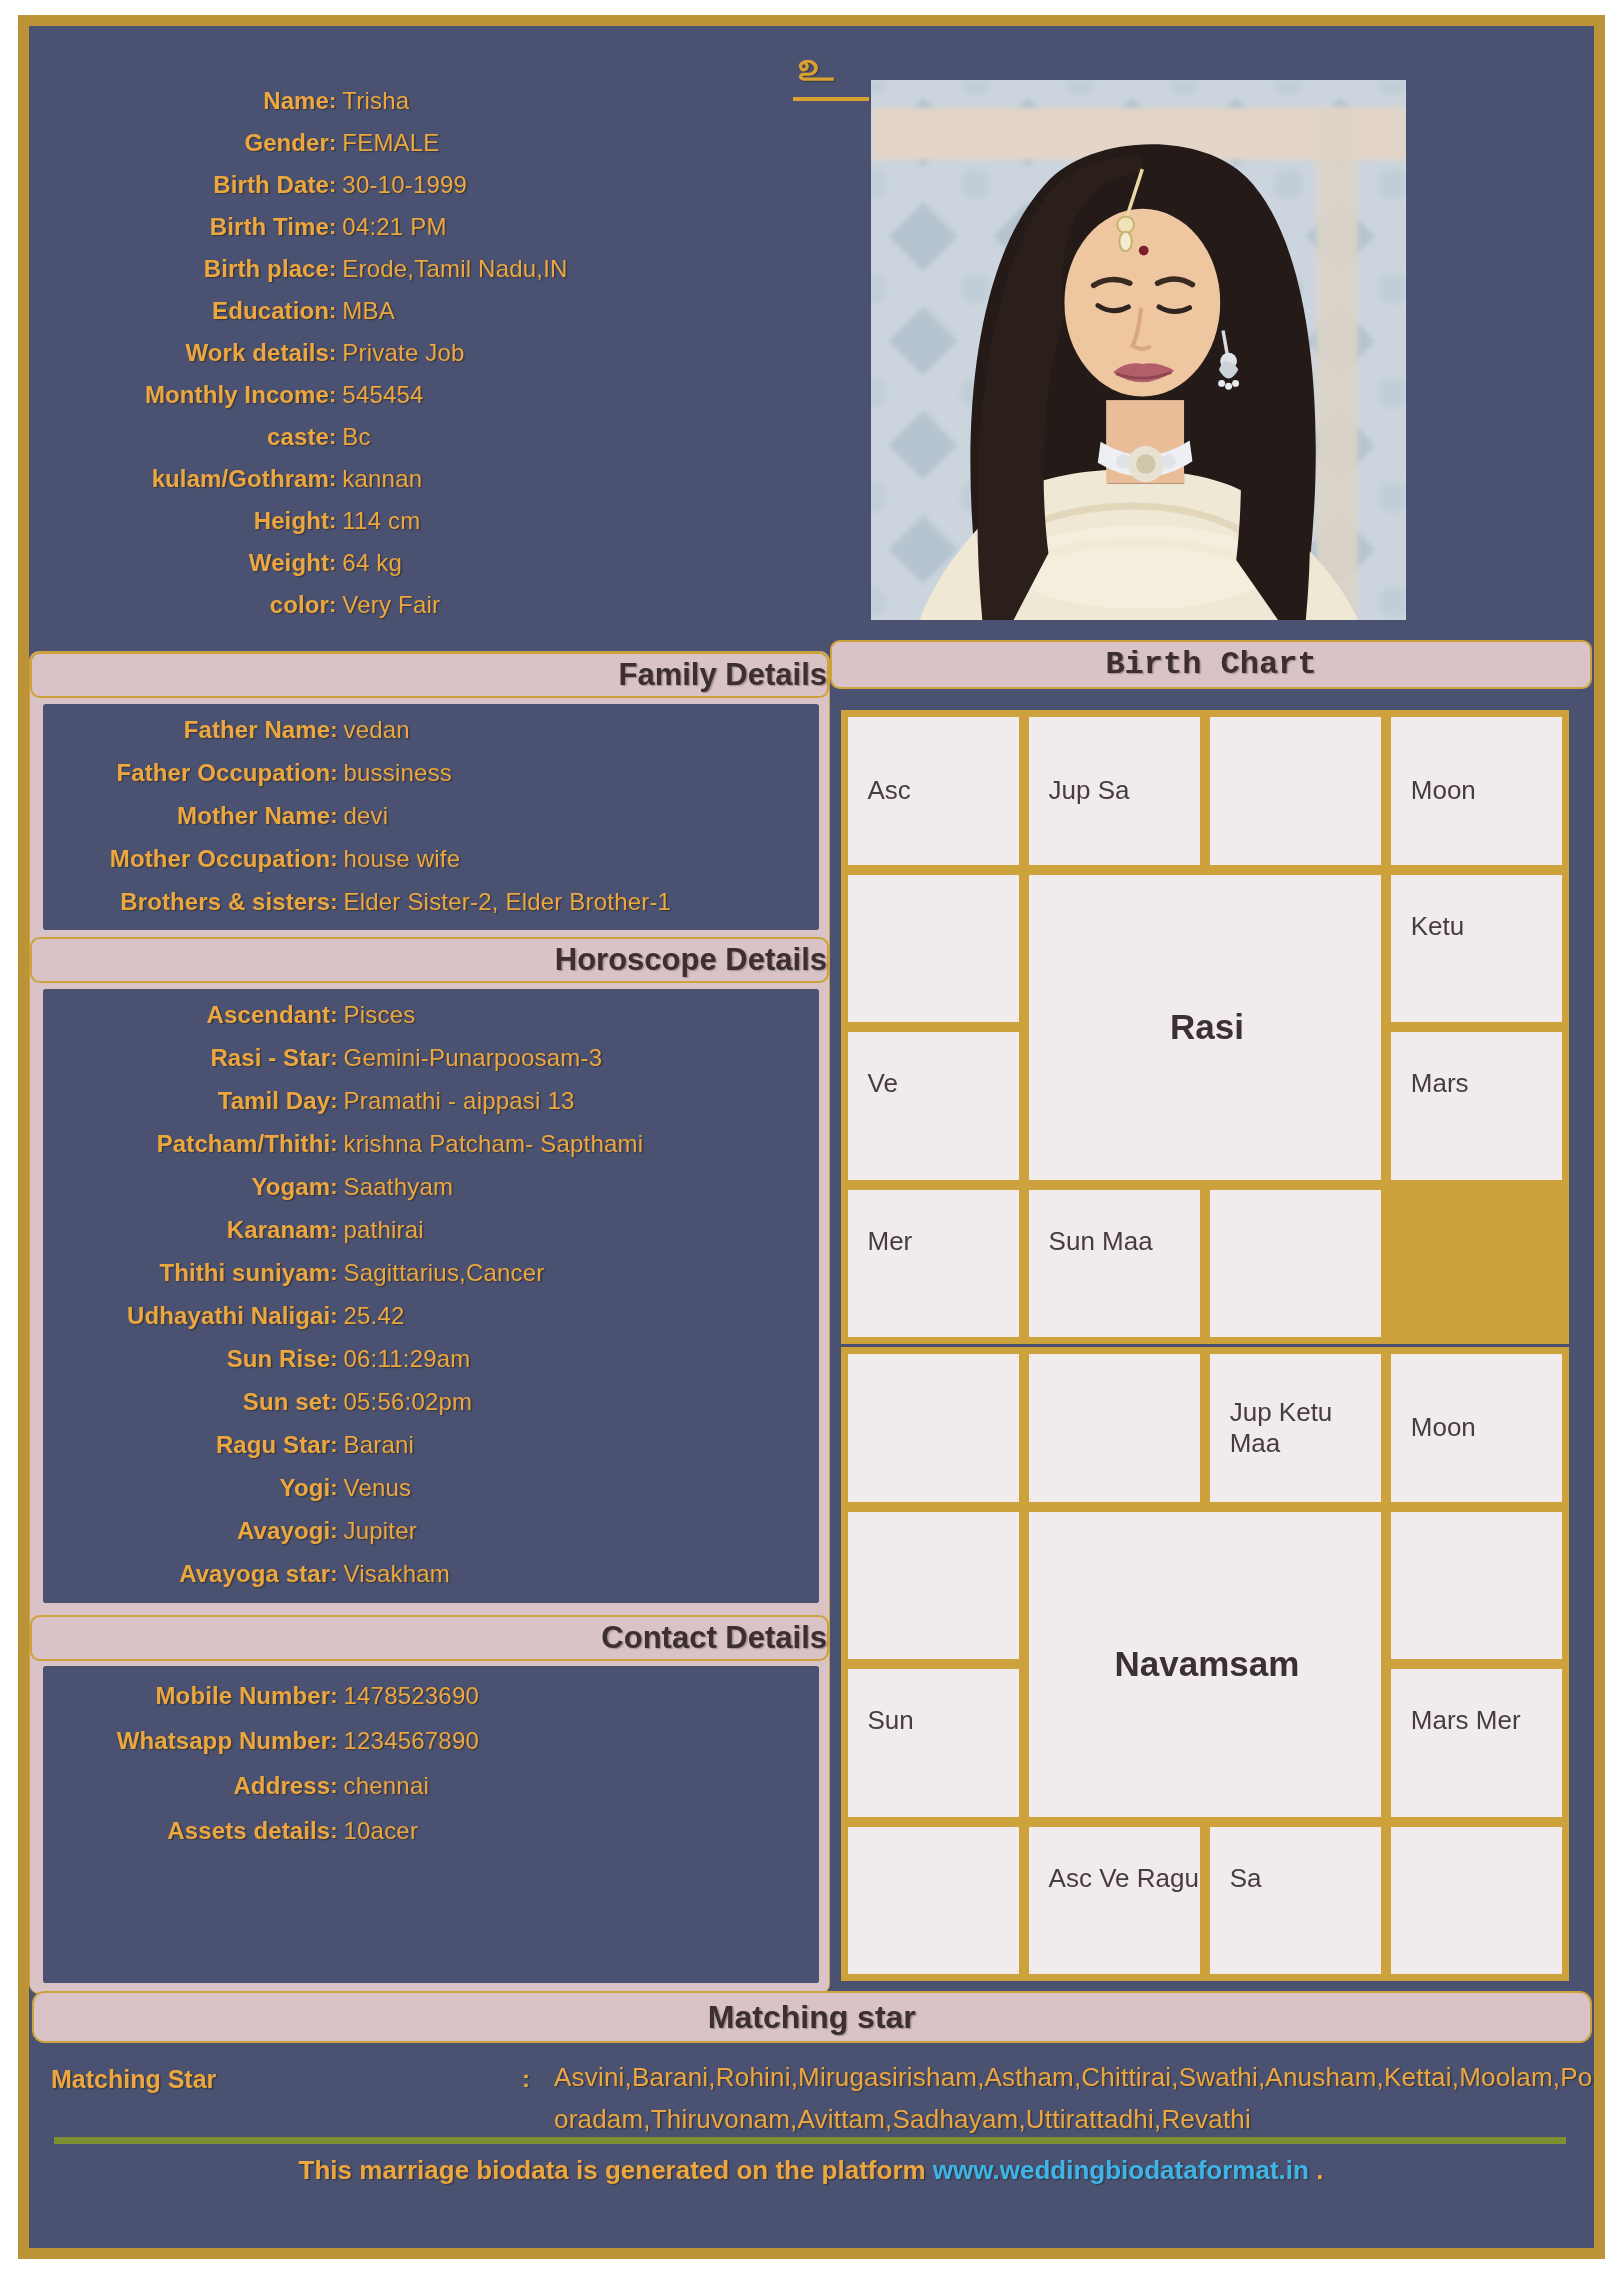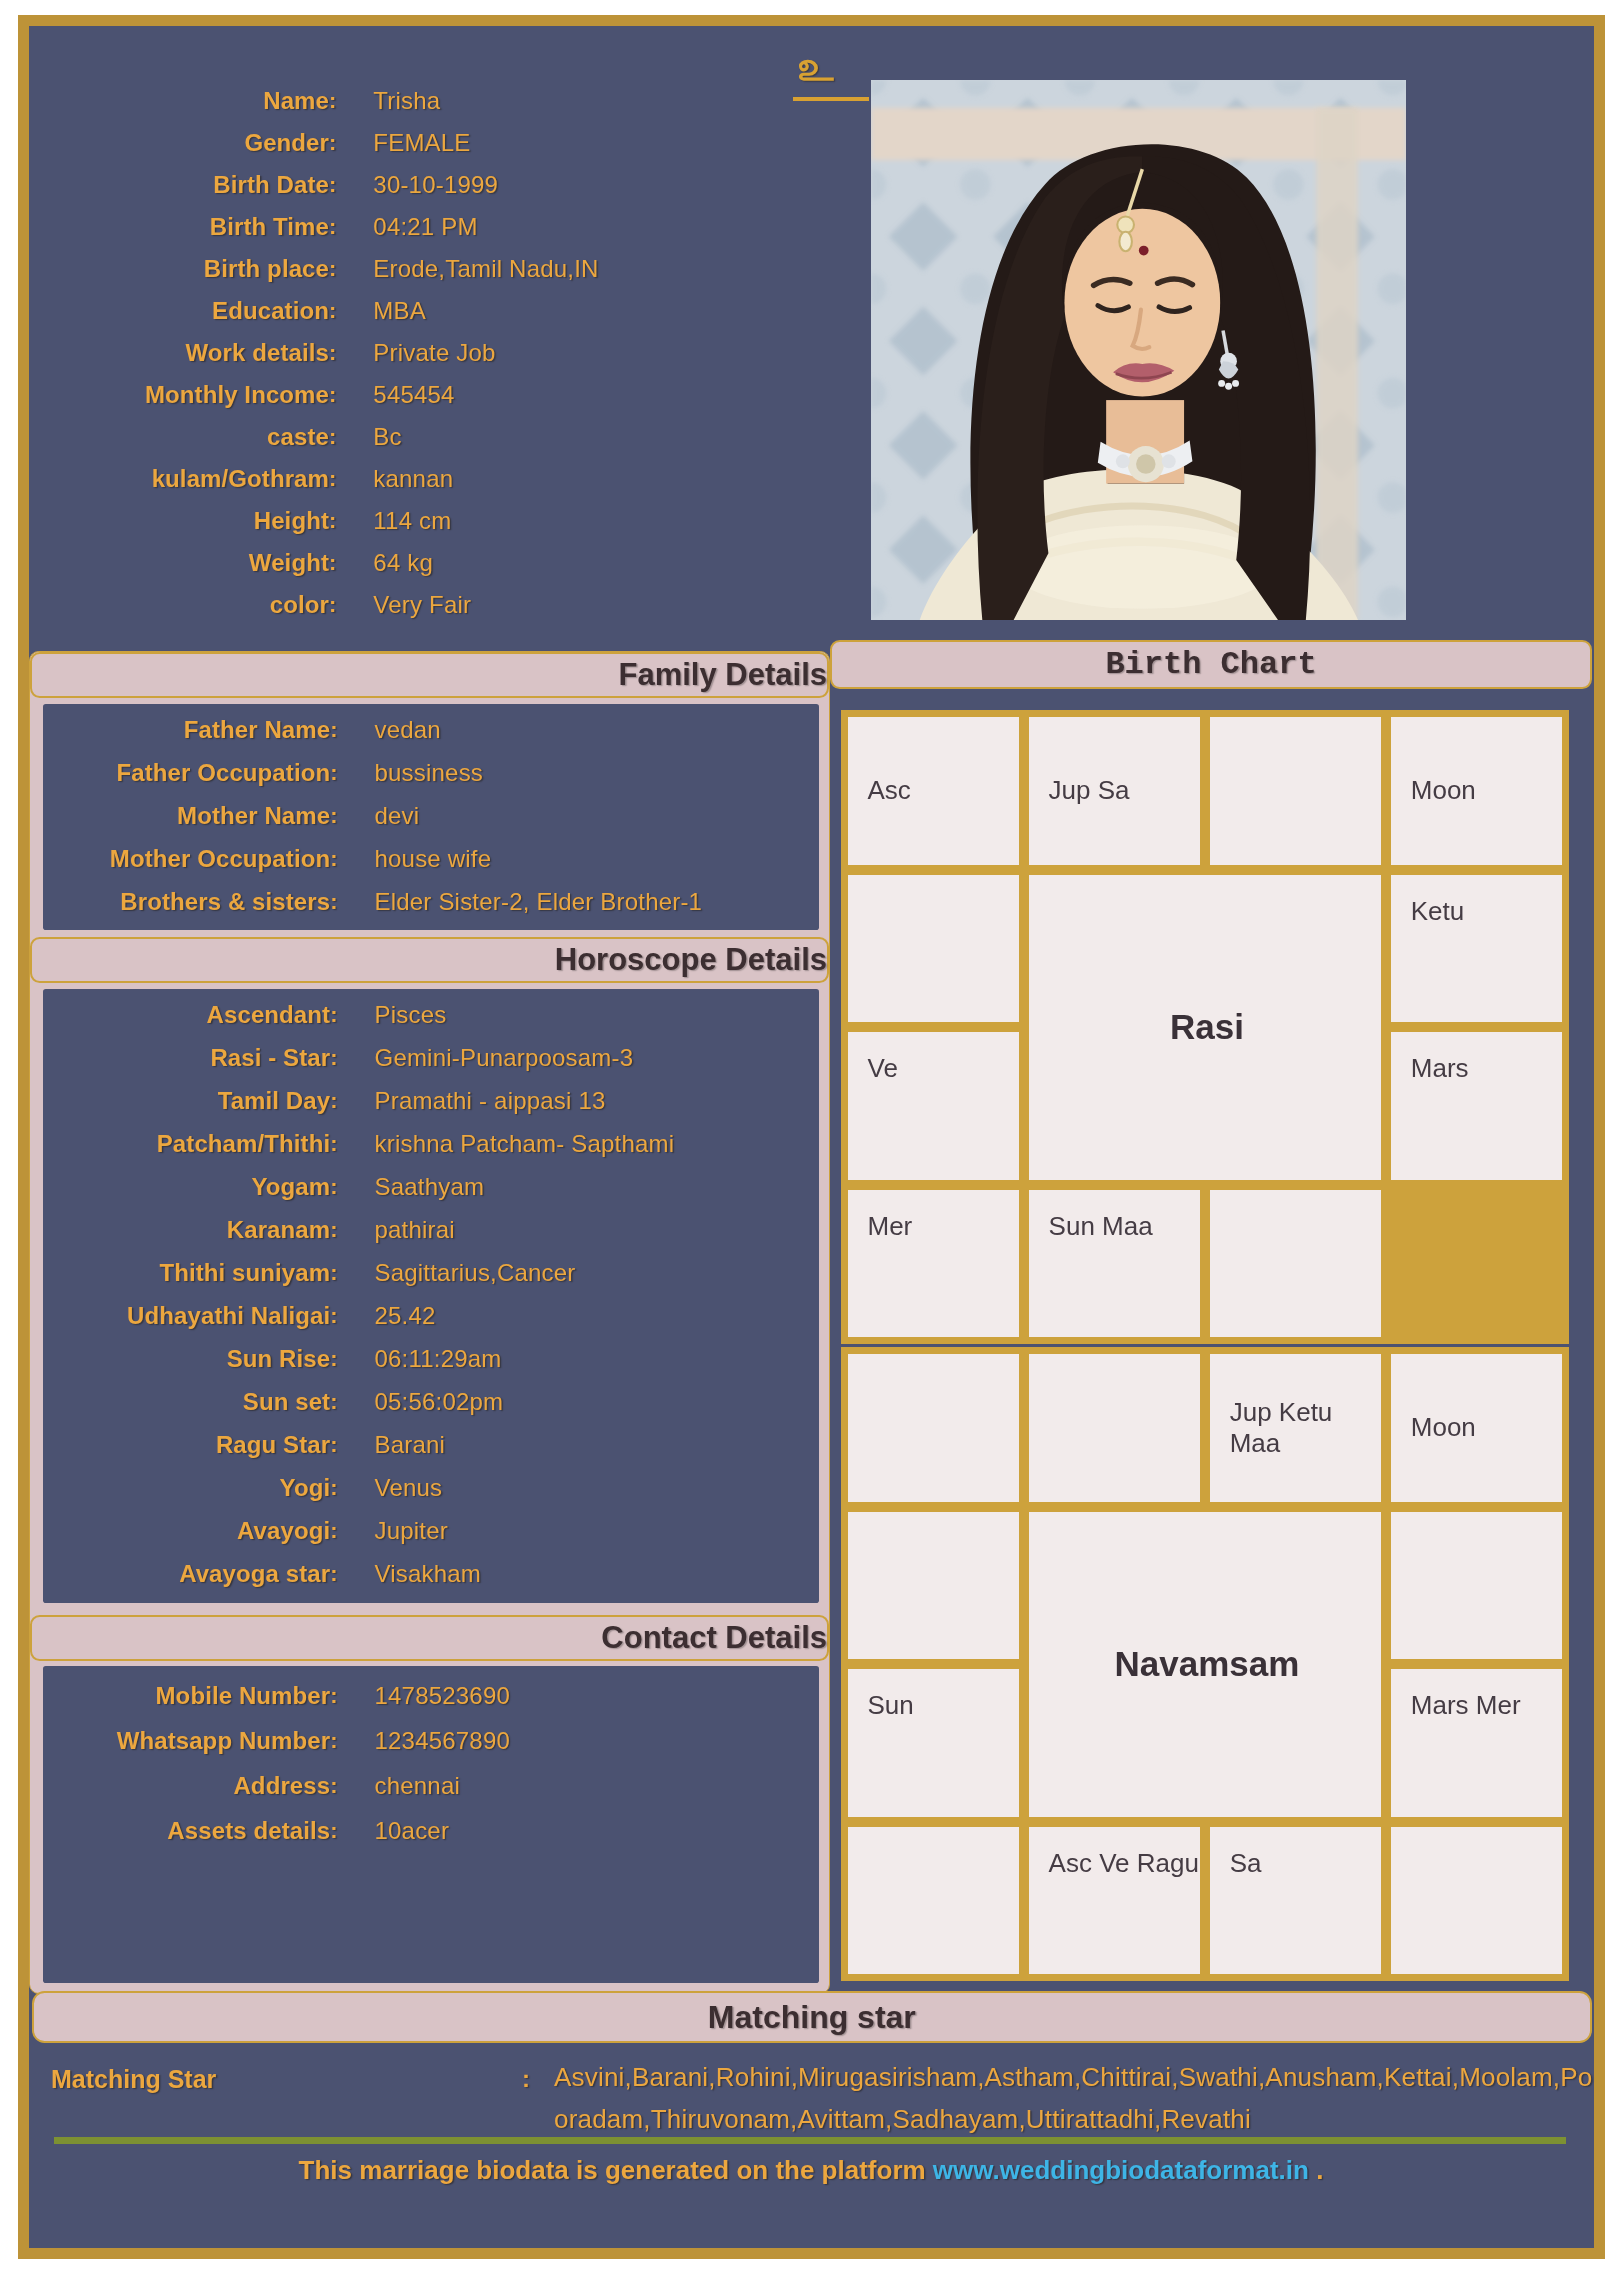--- a/index.html
+++ b/index.html
@@ -35,21 +35,21 @@
 
   
   .rows{display:block;text-align:right;}
   .row{display:flex;align-items:center;height:42px;}
   .row .lbl{
     width:278px;flex:0 0 278px;color:var(--amber);font-weight:700;font-size:24px;
     text-shadow:1.4px 1.4px 1.4px rgba(25,18,5,.45);letter-spacing:0.1px;
   }
   .row .colon{color:var(--amber);font-weight:700;font-size:22px;text-shadow:1.4px 1.4px 1.4px rgba(25,18,5,.45);}
   .row .val{
-    color:var(--amber);font-size:24px;margin-left:37px;font-weight:400;
+    color:var(--amber);font-size:24px;margin-left:6px;font-weight:400;
     text-shadow:1.4px 1.4px 1.4px rgba(25,18,5,.45);letter-spacing:0.2px;white-space:nowrap;
   }
 
   .personal{position:absolute;left:22px;top:54px;width:780px;}
 
   .photo{
     position:absolute;left:842px;top:54px;width:535px;height:540px;overflow:hidden;
     background:#ccd3da;
   }
   .photo svg{display:block;width:100%;height:100%;}
@@ -94,21 +94,21 @@
     background:var(--gold-light);border:7px solid var(--gold-light);
     display:grid;grid-template-columns:repeat(4,1fr);grid-template-rows:repeat(4,1fr);
     gap:10.4px;
   }
   .chart.rasi{top:684px;}
   .chart.navamsam{top:1321px;}
   .cell{
     background:var(--cell-bg);color:var(--cell-ink);font-size:26px;
     display:flex;padding-left:19.5px;align-items:center;
   }
-  .cell.vtop{align-items:flex-start;padding-top:21px;}
+  .cell.vtop{align-items:flex-start;padding-top:36px;}
   .cell.center{
     grid-column:2/4;grid-row:2/4;align-items:center;justify-content:center;
     padding-left:4px;font-size:35px;font-weight:600;color:#3a3138;
   }
 
   
   .match-header{
     position:absolute;left:2.8px;top:1965px;width:1560px;height:52px;
     background:var(--pink);border:2.1px solid var(--gold-light);border-radius:12.5px;
     display:flex;align-items:center;justify-content:center;

